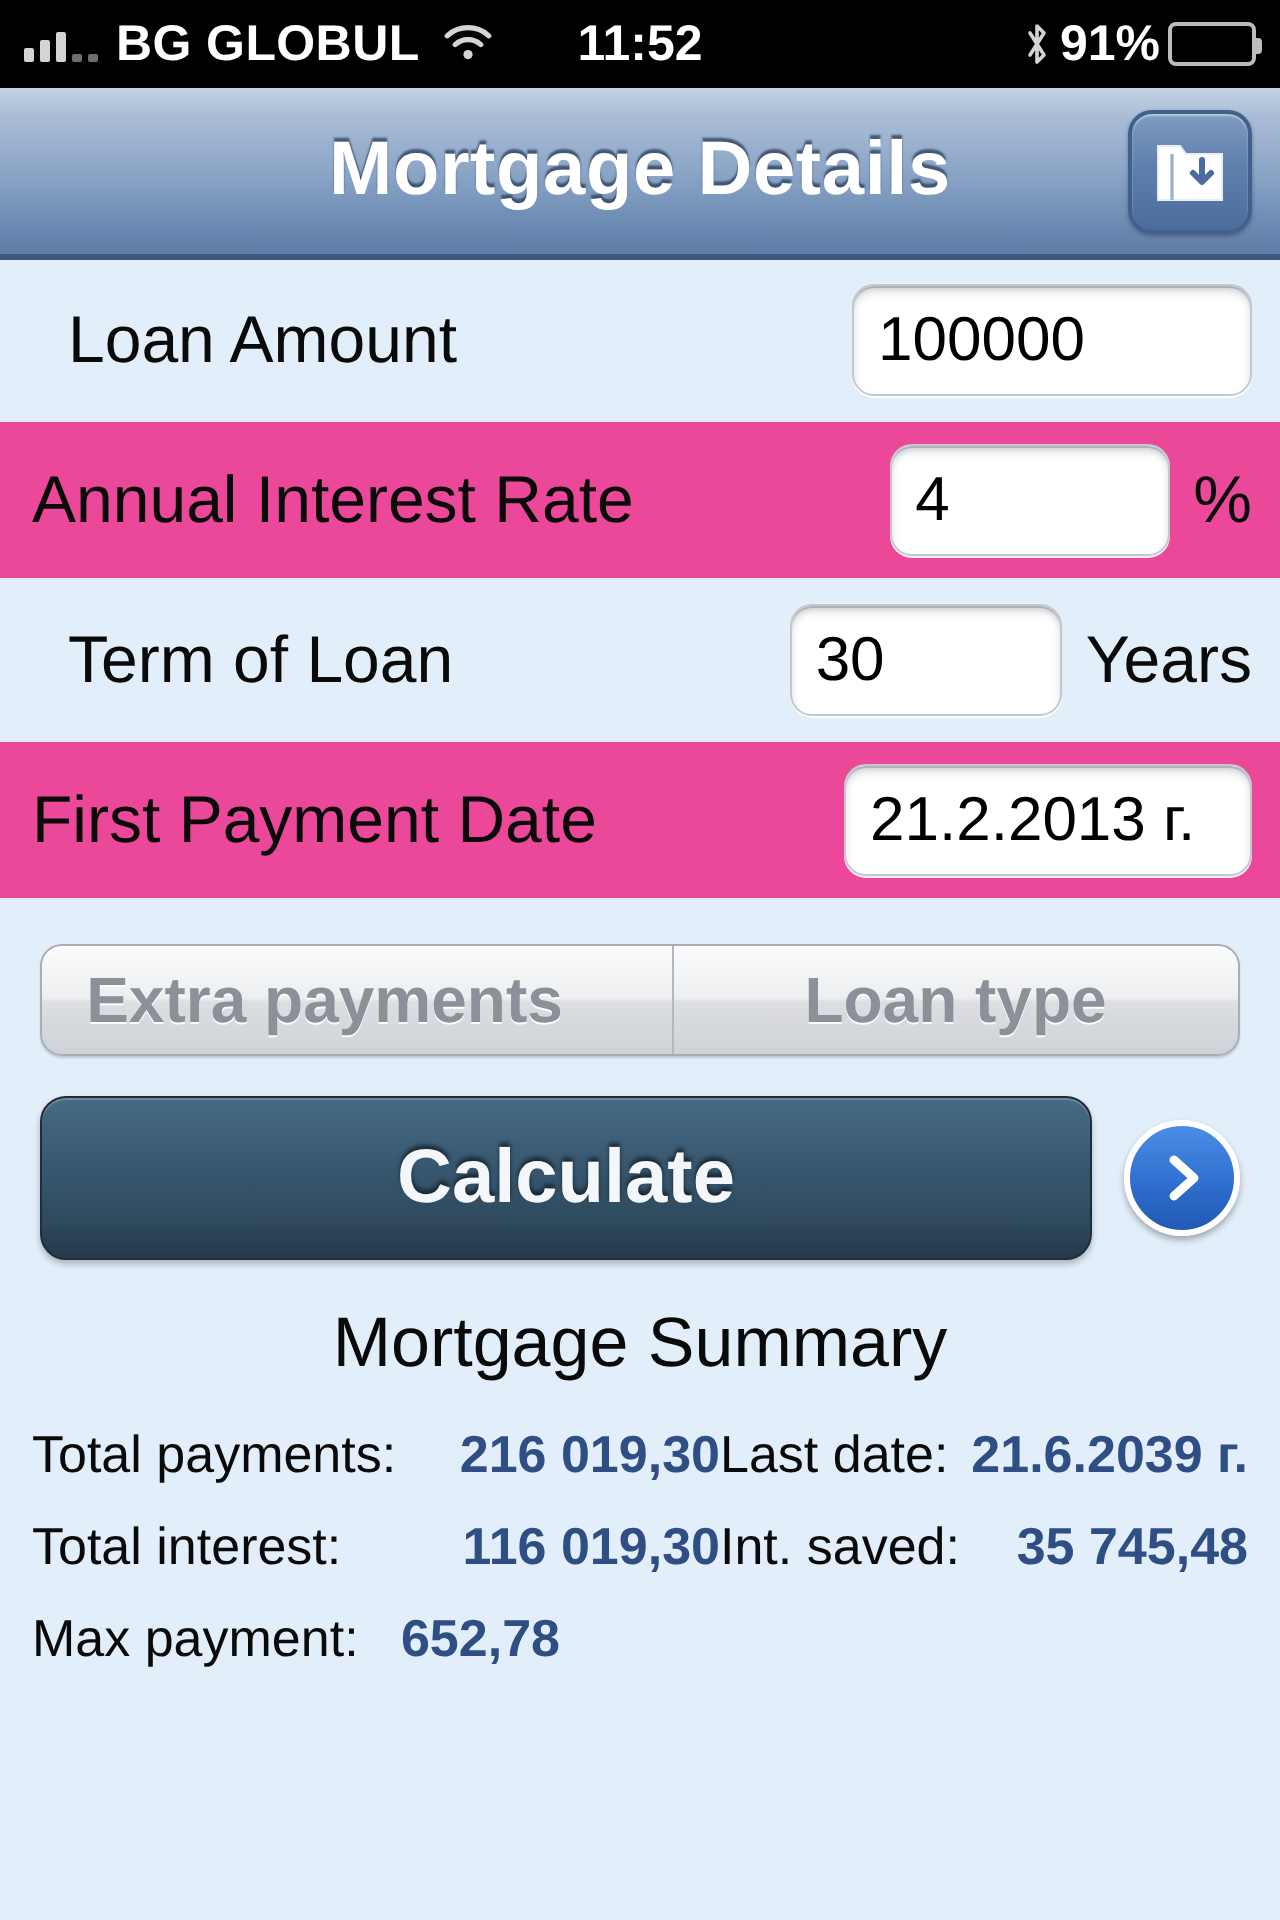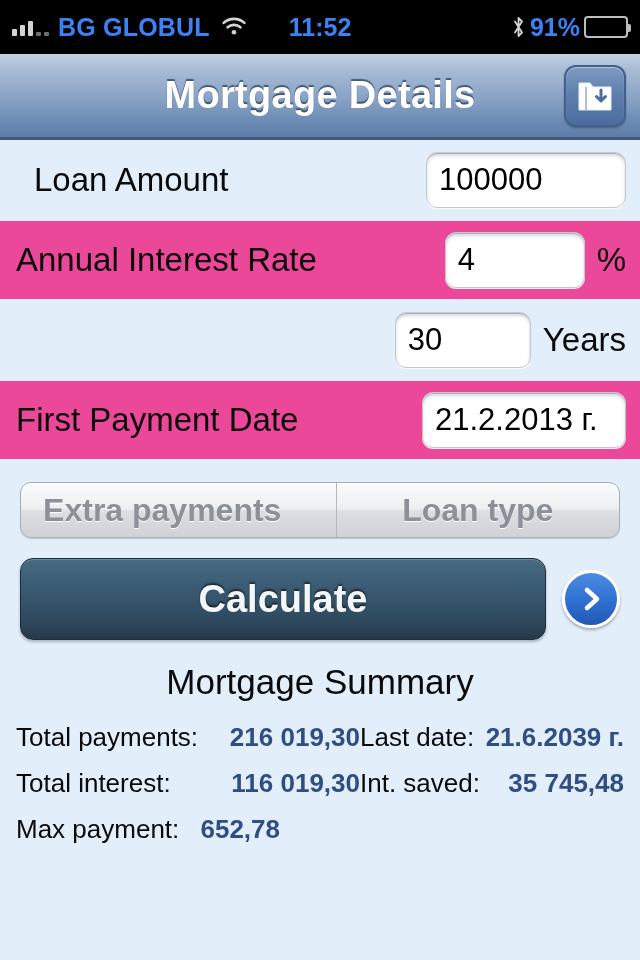--- a/index.html
+++ b/index.html
@@ -11,26 +11,26 @@
   }
 
   body {
     background: #e3eefb;
     font-family: "Liberation Sans", sans-serif;
     -webkit-font-smoothing: antialiased;
   }
 
   
   .status-bar {
-    height: 54px;
+    height: 44px;
     background: #000;
     display: flex;
     align-items: center;
     padding: 0 12px;
-    color: #3b82f6;
+    color: #ffffff;
     font-size: 25px;
     font-weight: bold;
     position: relative;
   }
   .status-left {
     display: flex;
     align-items: center;
     gap: 9px;
   }
   .signal-bars {
@@ -337,20 +337,21 @@
 
   <div class="form-row plain">
     <span class="row-label">Annual Interest Rate</span>
     <span class="row-control">
       <span class="text-input input-rate">4</span>
       <span class="unit-label">%</span>
     </span>
   </div>
 
   <div class="form-row shaded">
+    <span class="row-label">Term of Loan</span>
     <span class="row-control">
       <span class="text-input input-term">30</span>
       <span class="unit-label">Years</span>
     </span>
   </div>
 
   <div class="form-row plain">
     <span class="row-label">First Payment Date</span>
     <span class="row-control">
       <span class="text-input input-date">21.2.2013 г.</span>

